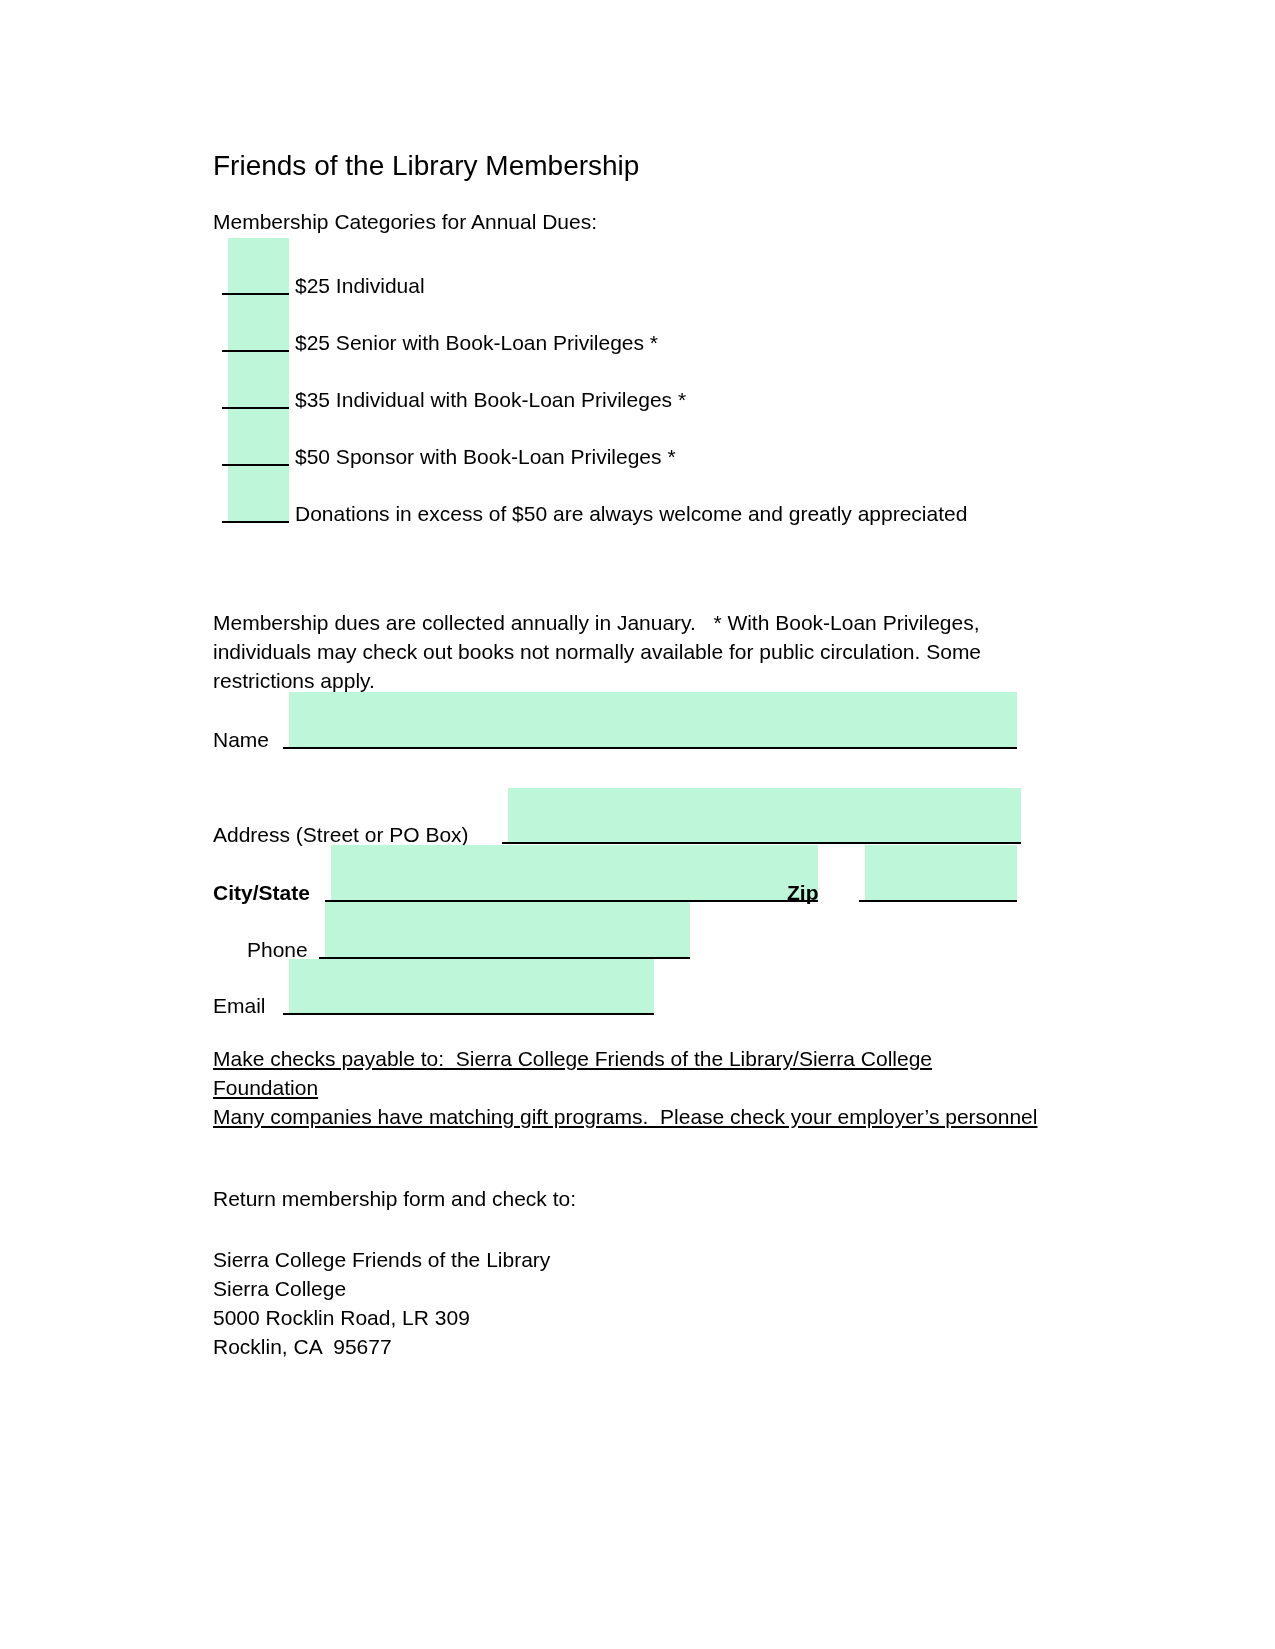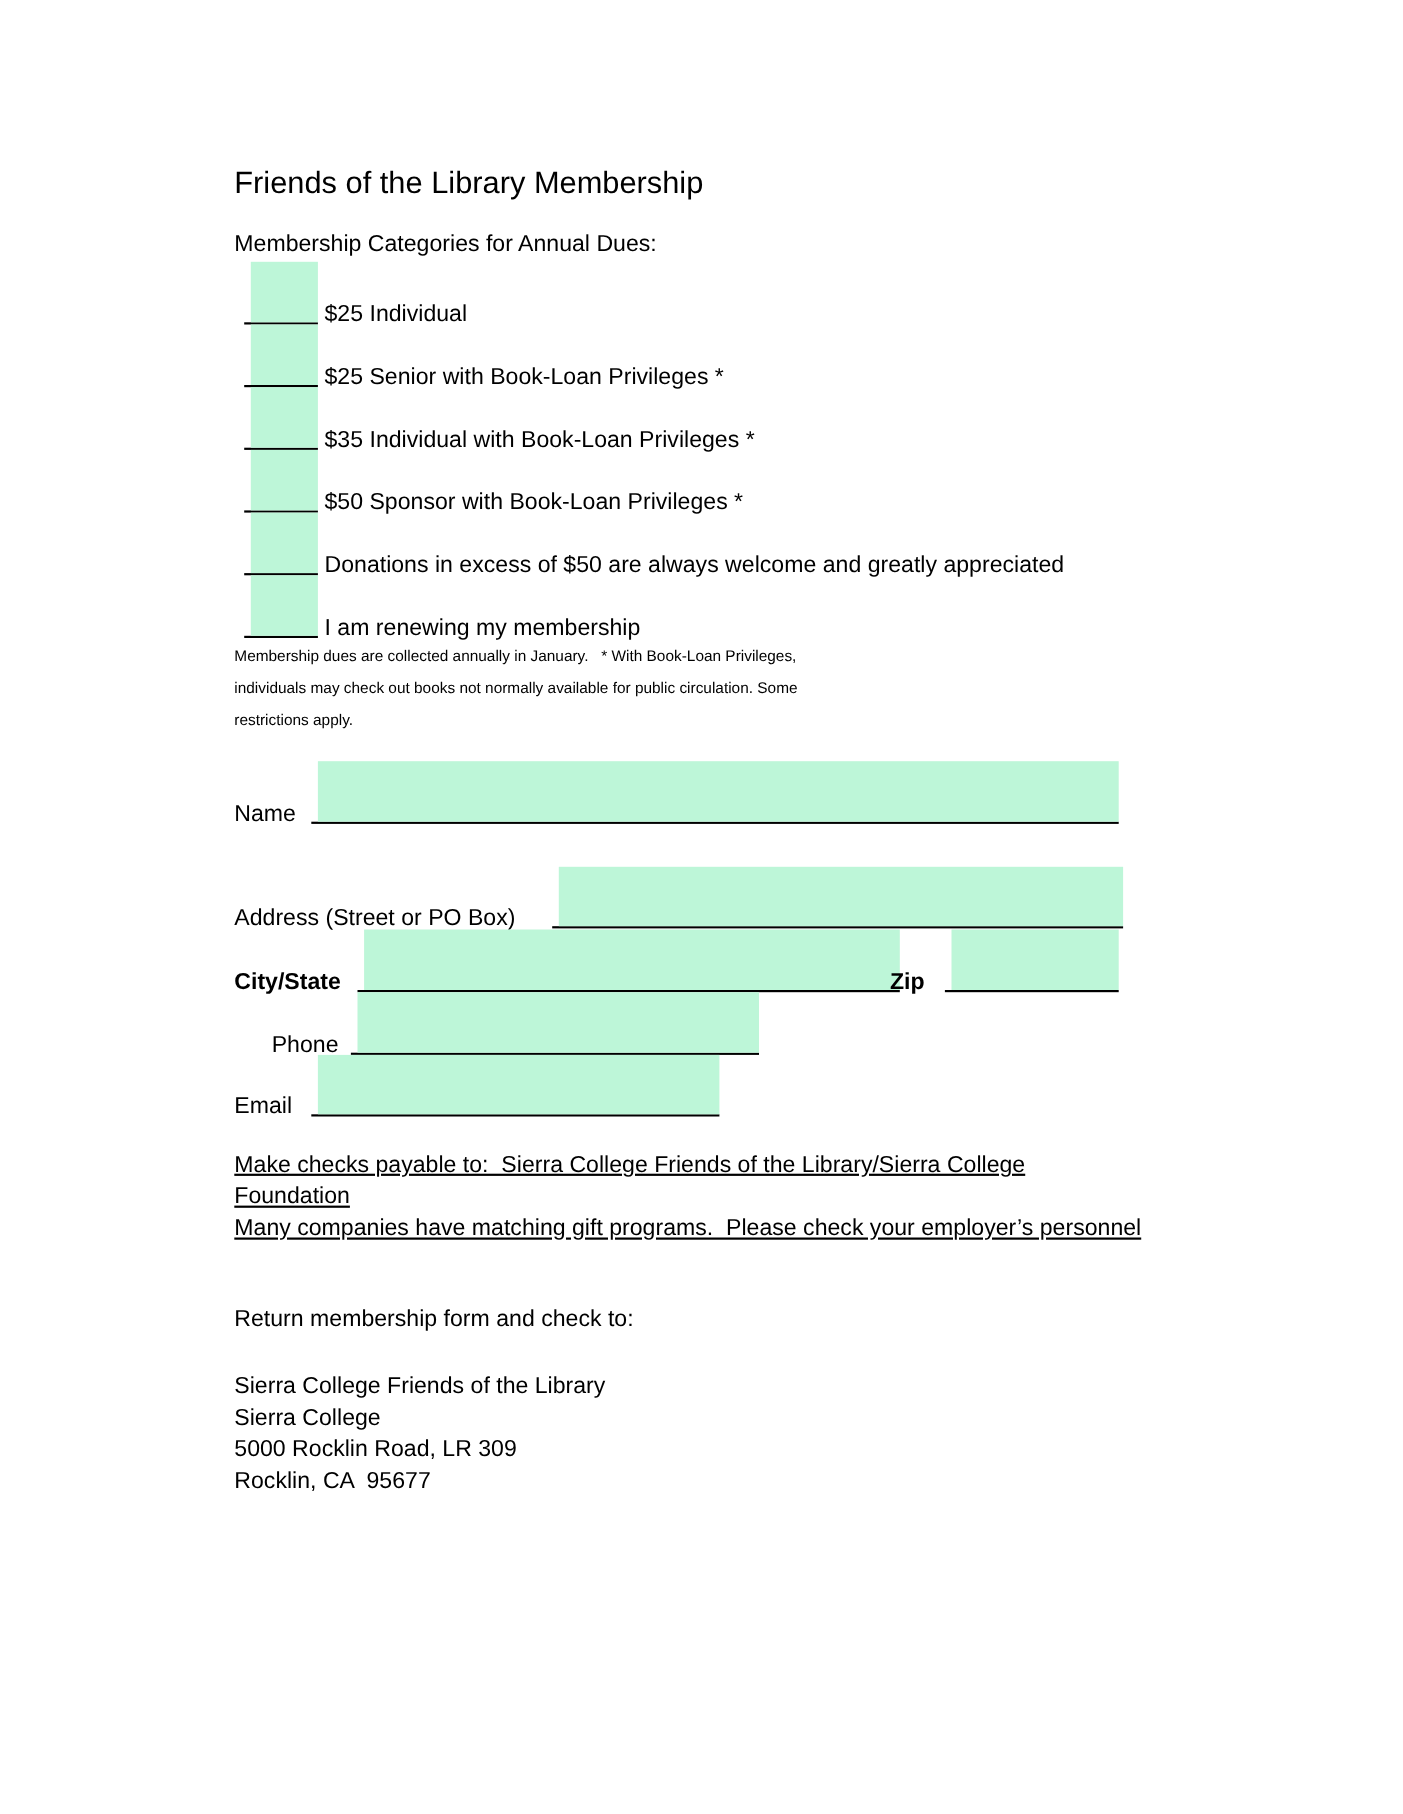--- a/index.html
+++ b/index.html
@@ -35,35 +35,35 @@
   .cat-blank {
     position: absolute; left: 0; top: 0; bottom: 0; width: 67px;
     border-bottom: 2px solid var(--ink);
   }
   .cat-green { position: absolute; left: 6px; right: 0; top: 0; bottom: 0; background: var(--hl); }
   .cat-label {
     position: absolute; left: 73px; bottom: -3px;
     font-size: 21px; line-height: 25px; white-space: pre;
   }
   .note {
-    position: absolute; left: 213px; top: 582px;
-    font-size: 14px; line-height: 29px;
+    position: absolute; left: 213px; top: 608px;
+    font-size: 21px; line-height: 29px;
   }
   
   .field-row { position: absolute; left: 0; width: 1275px; }
   .row-name      { top: 692px; height: 57px; text-align: right; }
   .row-address   { top: 788px; height: 56px; }
   .row-citystate { top: 845px; height: 57px; font-weight: bold; }
   .row-phone     { top: 902px; height: 57px; margin-left: 34px; }
   .row-email     { top: 959px; height: 56px; }
   .field-label {
     position: absolute; left: 213px; bottom: -3px;
     font-size: 21px; line-height: 25px; white-space: pre;
   }
-  .zip-label { left: 787px; margin-left: 22px; }
+  .zip-label { left: 787px; }
   .field-blank {
     position: absolute; top: 0; bottom: 0;
     border-bottom: 2px solid var(--ink);
   }
   .field-green { position: absolute; left: 6px; right: 0; top: 0; bottom: 0; background: var(--hl); }
   .blank-name      { left: 283px; width: 734px; }
   .blank-address   { left: 502px; width: 519px; }
   .blank-citystate { left: 325px; width: 493px; }
   .blank-zip       { left: 859px; width: 158px; }
   .blank-phone     { left: 285px; width: 371px; }
@@ -112,26 +112,20 @@
     <span class="cat-blank">
         <span class="cat-green"></span>
       </span>
     <span class="cat-label">$50 Sponsor with Book-Loan Privileges *</span>
   </div>
   <div class="cat-row cat-row-5">
     <span class="cat-blank">
         <span class="cat-green"></span>
       </span>
     <span class="cat-label">Donations in excess of $50 are always welcome and greatly appreciated</span>
-  </div>
-  <div class="cat-row cat-row-6">
-    <span class="cat-blank">
-        <span class="cat-green"></span>
-      </span>
-    <span class="cat-label">I am renewing my membership</span>
   </div>
 
   <div class="note">
     <div class="txt">Membership dues are collected annually in January.   * With Book-Loan Privileges,</div>
     <div class="txt">individuals may check out books not normally available for public circulation. Some</div>
     <div class="txt">restrictions apply.</div>
   </div>
 
   <div class="field-row row-name">
     <span class="field-label txt">Name</span>

